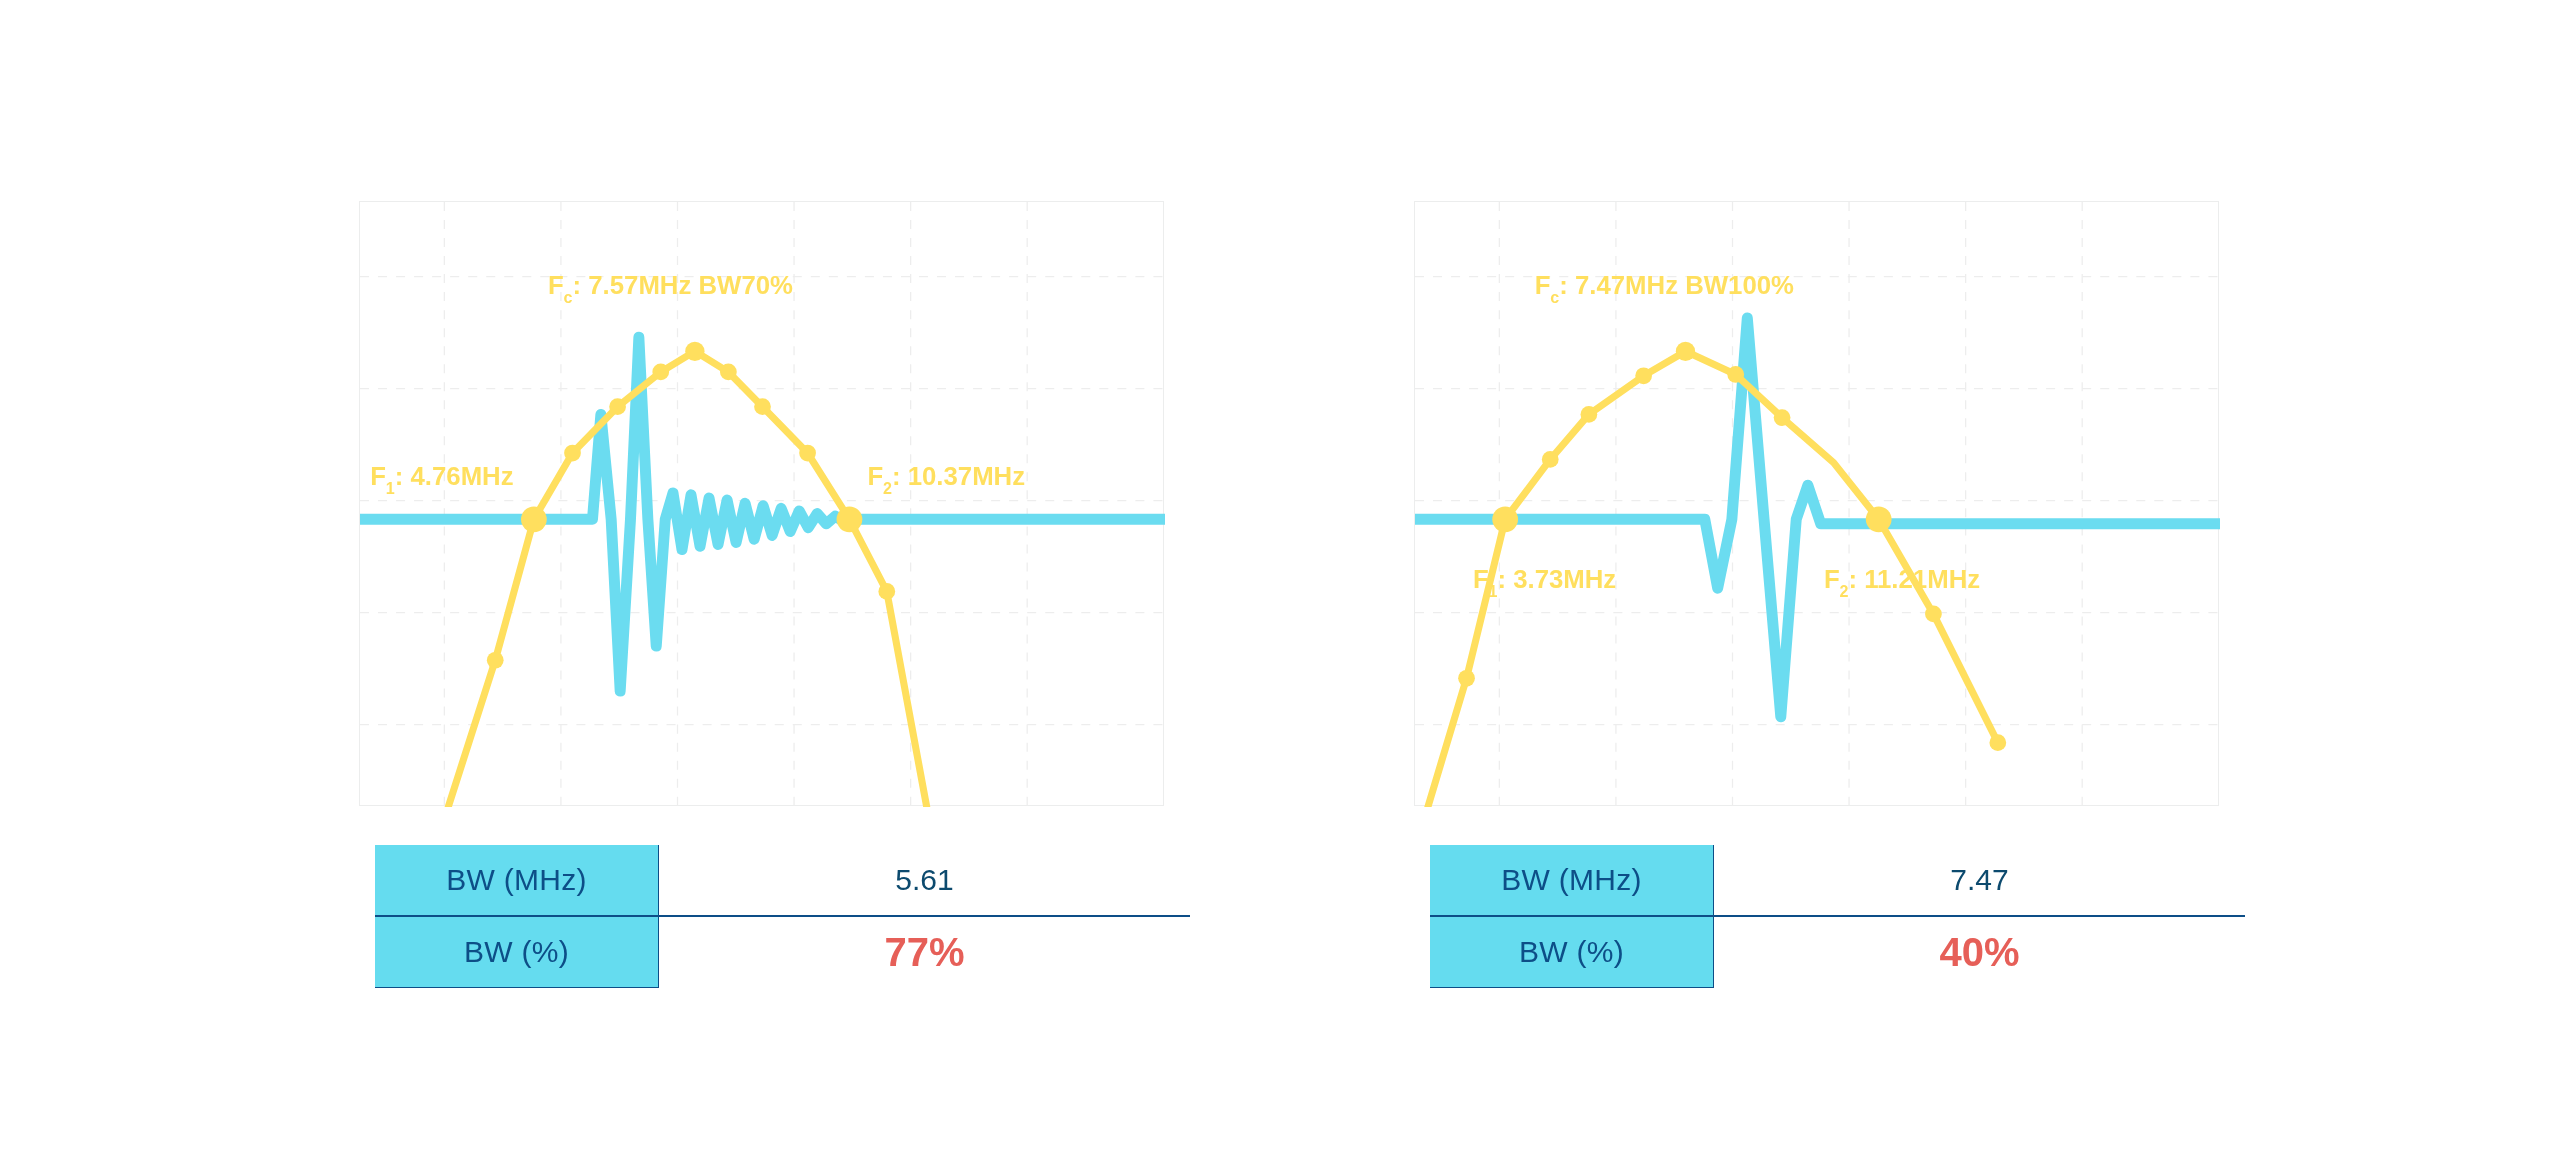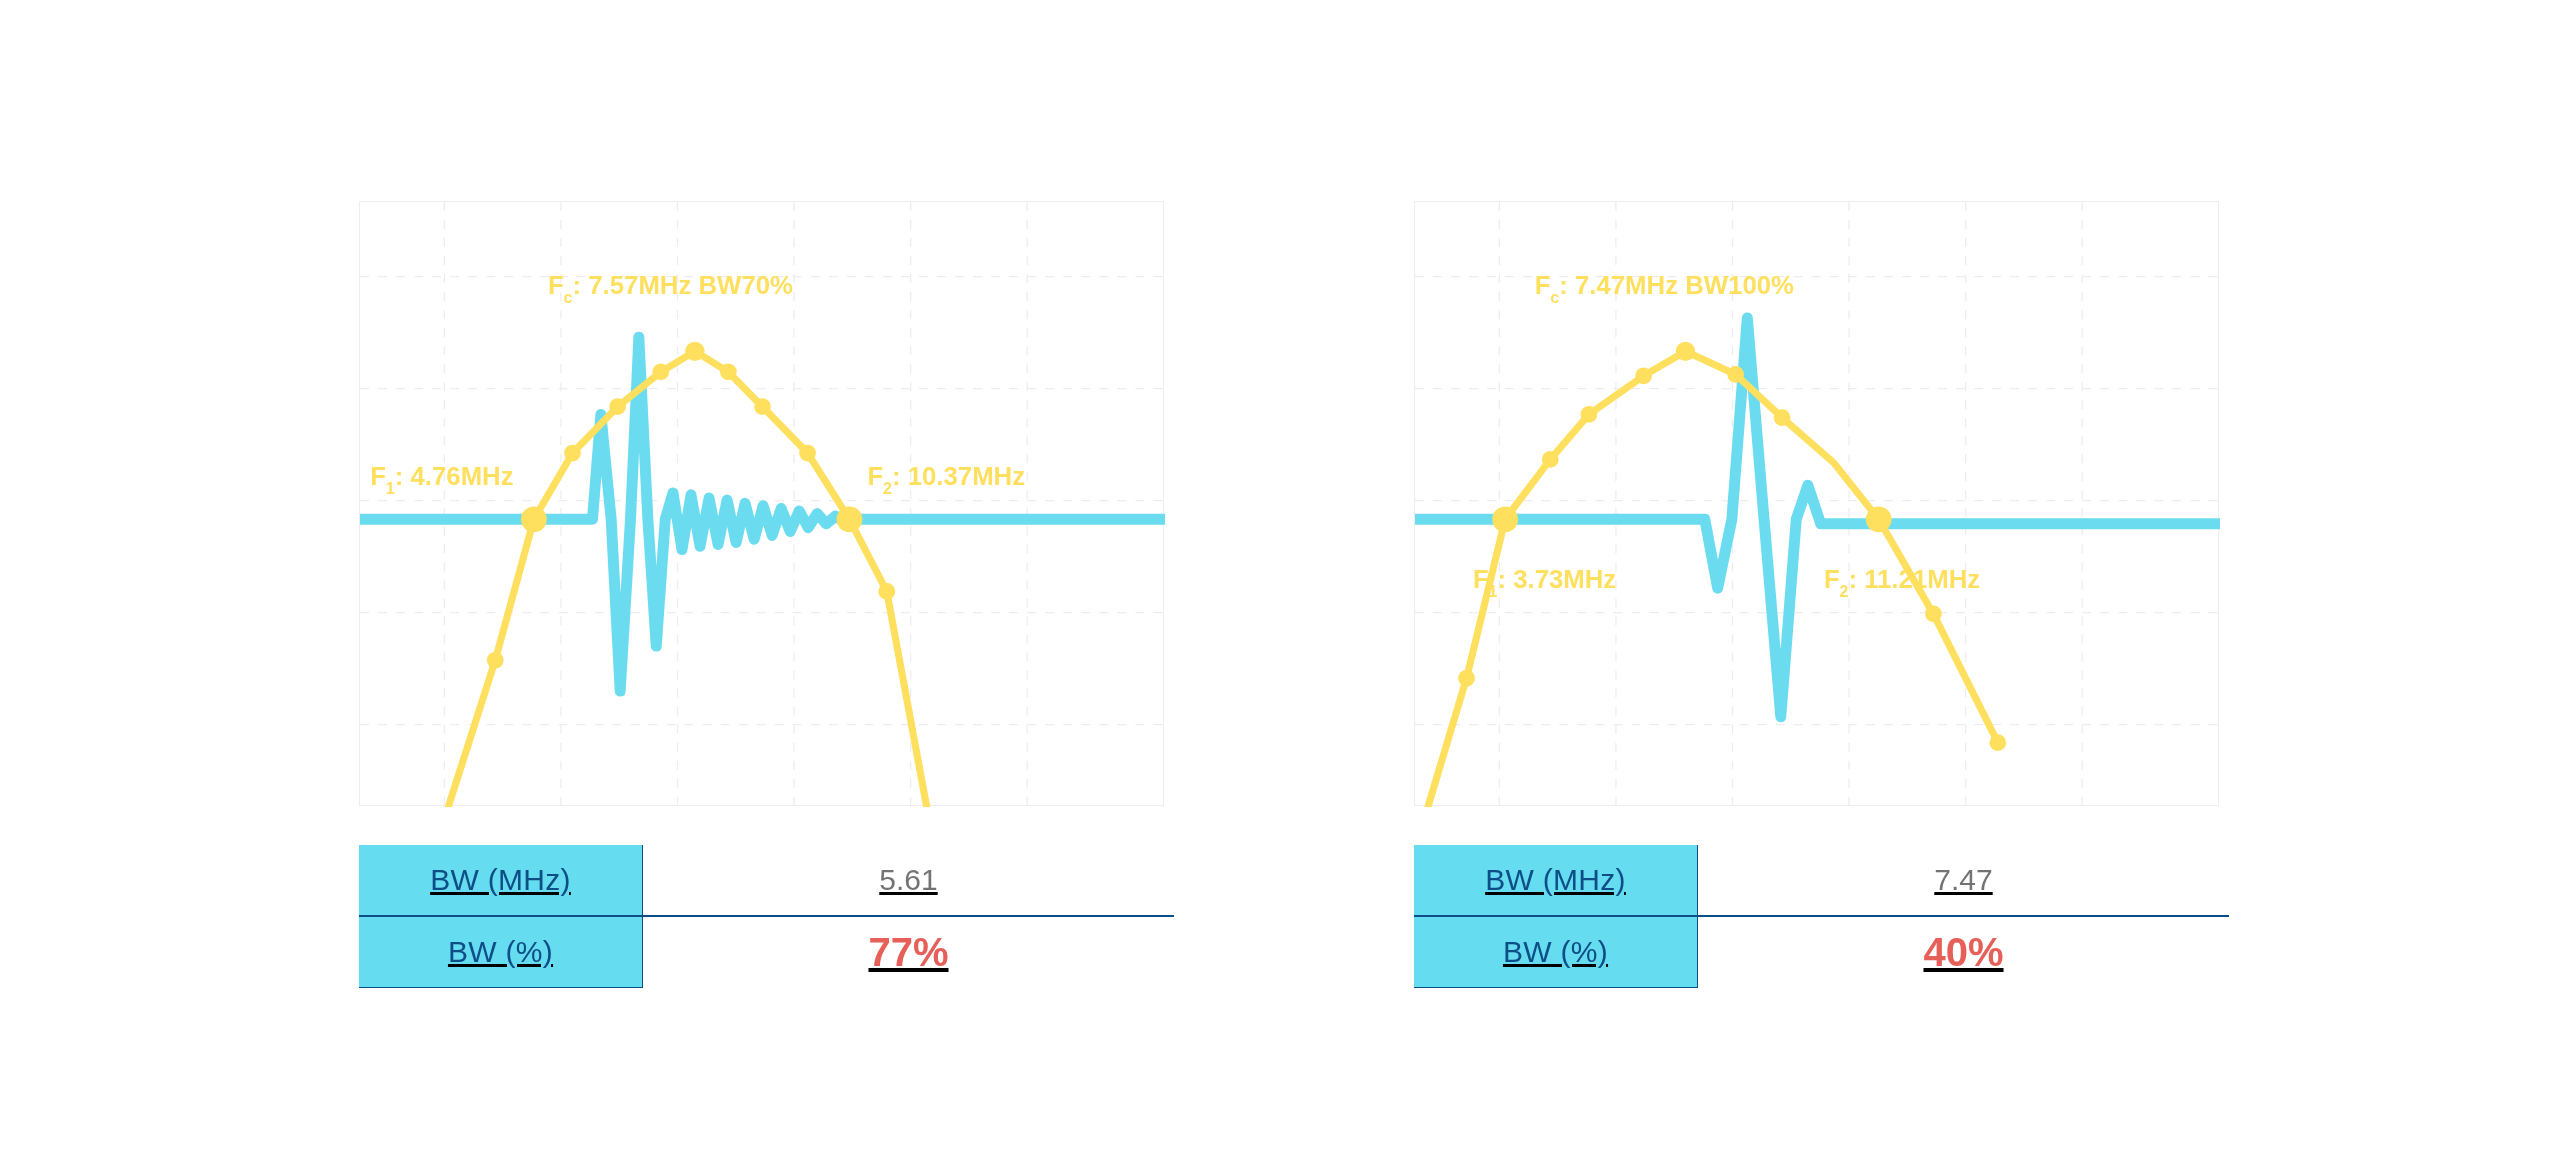--- a/index.html
+++ b/index.html
@@ -21,45 +21,44 @@
     width:805px;height:605px;
     background:#ffffff;
     border:0.6px solid #eceded;
     box-sizing:border-box;
   }
   .chart-svg{position:absolute;left:0;top:0;width:805px;height:605px;display:block;}
 
   
   .bw-table{
     position:absolute;
-    left:0;
+    left:16px;
     top:644px;
     width:815px;
     border-collapse:collapse;
     table-layout:fixed;
-    text-decoration:underline;
   }
   .bw-table td{
     padding:0;margin:0;
     height:70px;
     vertical-align:middle;
     text-align:center;
     border:none;
   }
   .bw-table .hdr{
     width:283px;
     background:#65dcef;
     color:#0d4e87;
     font-size:30px;
     letter-spacing:0.3px;
     border-right:1.9px solid #0d4e87;
   }
   .bw-table .val{
     background:#ffffff;
-    color:#737373;
+    color:#0c4a6e;
     font-size:30px;
   }
   .bw-table tr.row-mhz td{
     border-bottom:2.6px solid #0d4e87;
   }
   .bw-table tr.row-pct .val{
     color:#e65f58;
     font-size:40px;
     font-weight:bold;
   }

